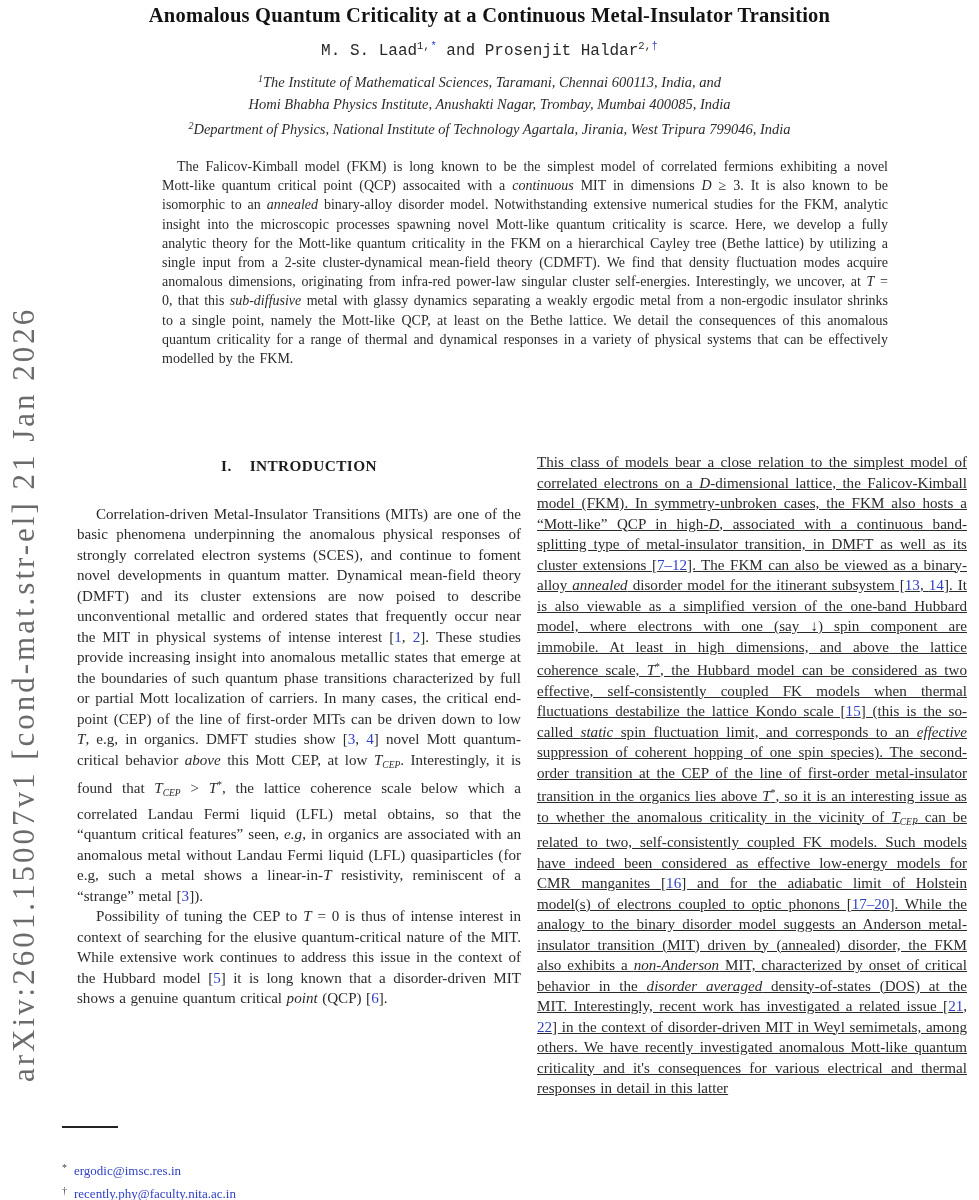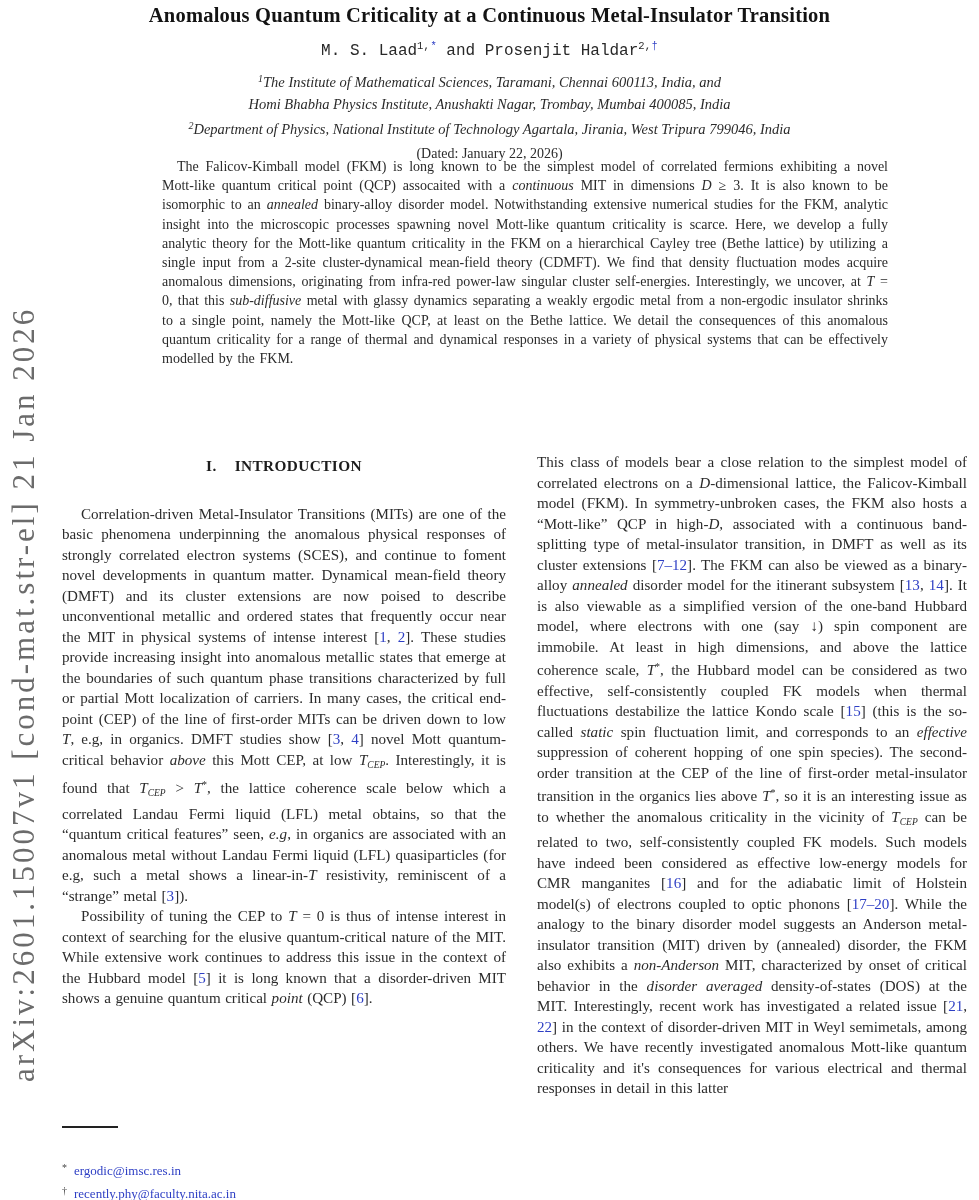--- a/index.html
+++ b/index.html
@@ -32,26 +32,26 @@
   .abstract {
     position:absolute; left:162px; top:157px; width:726px;
     font-size:14px; line-height:19.2px; text-align:justify;
     word-spacing:0.09em; text-indent:15px; color:#2b2b2b;
   }
   .keywords { position:absolute; left:162px; top:409px; width:726px; font-size:13.8px; color:#2b2b2b; }
   .kw-label { font-weight:bold; margin-right:6px; }
 
   
   .col { position:absolute; text-align:justify; font-size:15.1px; line-height:20.5px; word-spacing:0.05em; color:#2b2b2b; }
-  .col-left  { left:62px;  top:456px; width:444px; }
+  .col-left  { left:77px;  top:456px; width:444px; }
   .col-right { left:537px; top:452px; width:430px; height:748px; overflow:hidden; }
   .section-heading { text-align:center; font-weight:bold; font-size:15.3px; letter-spacing:0.4px; color:#1c1c1c; margin-bottom:27px; }
   .sec-gap { display:inline-block; width:18px; }
   .par { text-indent:19px; }
-  .par.noindent { text-indent:0; }
+  .par.noindent { text-indent:0;text-decoration:underline; }
   .par sup { font-size:10px; vertical-align:5px; }
   .par sub { font-size:9.5px; vertical-align:-3px; letter-spacing:0; }
   a.cite { color:#2d3ec4; text-decoration:none; cursor:pointer; }
 
   
   .fn-area { position:absolute; left:62px; top:1126px; width:444px; font-size:13px; }
   .footrule { width:56px; border-top:2px solid #222; margin-bottom:30px; }
   .fn { line-height:19.5px; white-space:nowrap; }
   .fn-marker { font-size:10px; vertical-align:4px; color:#444; margin-right:7px; }
   .fn-email { color:#2d3ec4; text-decoration:none; cursor:pointer; }
@@ -64,21 +64,20 @@
   <div class="arxiv-banner">arXiv:2601.15007v1  [cond-mat.str-el]  21 Jan 2026</div>
 
   <div class="header">
     <h1 class="title">Anomalous Quantum Criticality at a Continuous Metal-Insulator Transition</h1>
     <div class="authors">M. S. Laad<sup>1, <a class="cite">*</a></sup> and Prosenjit Haldar<sup>2, <a class="cite">†</a></sup></div>
     <div class="affils">
       <div><sup>1</sup>The Institute of Mathematical Sciences, Taramani, Chennai 600113, India, and</div>
       <div>Homi Bhabha Physics Institute, Anushakti Nagar, Trombay, Mumbai 400085, India</div>
       <div><sup>2</sup>Department of Physics, National Institute of Technology Agartala, Jirania, West Tripura 799046, India</div>
     </div>
-    <div class="date">(Dated: January 22, 2026)</div>
   </div>
 
   <div class="abstract">The Falicov-Kimball model (FKM) is long known to be the simplest model of correlated fermions exhibiting a novel Mott-like quantum critical point (QCP) assocaited with a <i>continuous</i> MIT in dimensions <i>D</i> ≥ 3. It is also known to be isomorphic to an <i>annealed</i> binary-alloy disorder model. Notwithstanding extensive numerical studies for the FKM, analytic insight into the microscopic processes spawning novel Mott-like quantum criticality is scarce. Here, we develop a fully analytic theory for the Mott-like quantum criticality in the FKM on a hierarchical Cayley tree (Bethe lattice) by utilizing a single input from a 2-site cluster-dynamical mean-field theory (CDMFT). We find that density fluctuation modes acquire anomalous dimensions, originating from infra-red power-law singular cluster self-energies. Interestingly, we uncover, at <i>T</i> = 0, that this <i>sub-diffusive</i> metal with glassy dynamics separating a weakly ergodic metal from a non-ergodic insulator shrinks to a single point, namely the Mott-like QCP, at least on the Bethe lattice. We detail the consequences of this anomalous quantum criticality for a range of thermal and dynamical responses in a variety of physical systems that can be effectively modelled by the FKM.</div>
 
 
   <div class="col col-left">
     <div class="section-heading">
       <span>I.</span><span class="sec-gap"></span><span>INTRODUCTION</span>
     </div>
     <p class="par">Correlation-driven Metal-Insulator Transitions (MITs) are one of the basic phenomena underpinning the anomalous physical responses of strongly correlated electron systems (SCES), and continue to foment novel developments in quantum matter. Dynamical mean-field theory (DMFT) and its cluster extensions are now poised to describe unconventional metallic and ordered states that frequently occur near the MIT in physical systems of intense interest [<a class="cite">1</a>, <a class="cite">2</a>]. These studies provide increasing insight into anomalous metallic states that emerge at the boundaries of such quantum phase transitions characterized by full or partial Mott localization of carriers. In many cases, the critical end-point (CEP) of the line of first-order MITs can be driven down to low <i>T</i>, e.g, in organics. DMFT studies show [<a class="cite">3</a>, <a class="cite">4</a>] novel Mott quantum-critical behavior <i>above</i> this Mott CEP, at low <i>T</i><sub><i>CEP</i></sub>.  Interestingly, it is found that <i>T</i><sub><i>CEP</i></sub> &gt; <i>T</i><sup>*</sup>, the lattice coherence scale below which a correlated Landau Fermi liquid (LFL) metal obtains, so that the “quantum critical features” seen, <i>e.g</i>, in organics are associated with an anomalous metal without Landau Fermi liquid (LFL) quasiparticles (for e.g, such a metal shows a linear-in-<i>T</i> resistivity, reminiscent of a “strange” metal [<a class="cite">3</a>]).</p>

